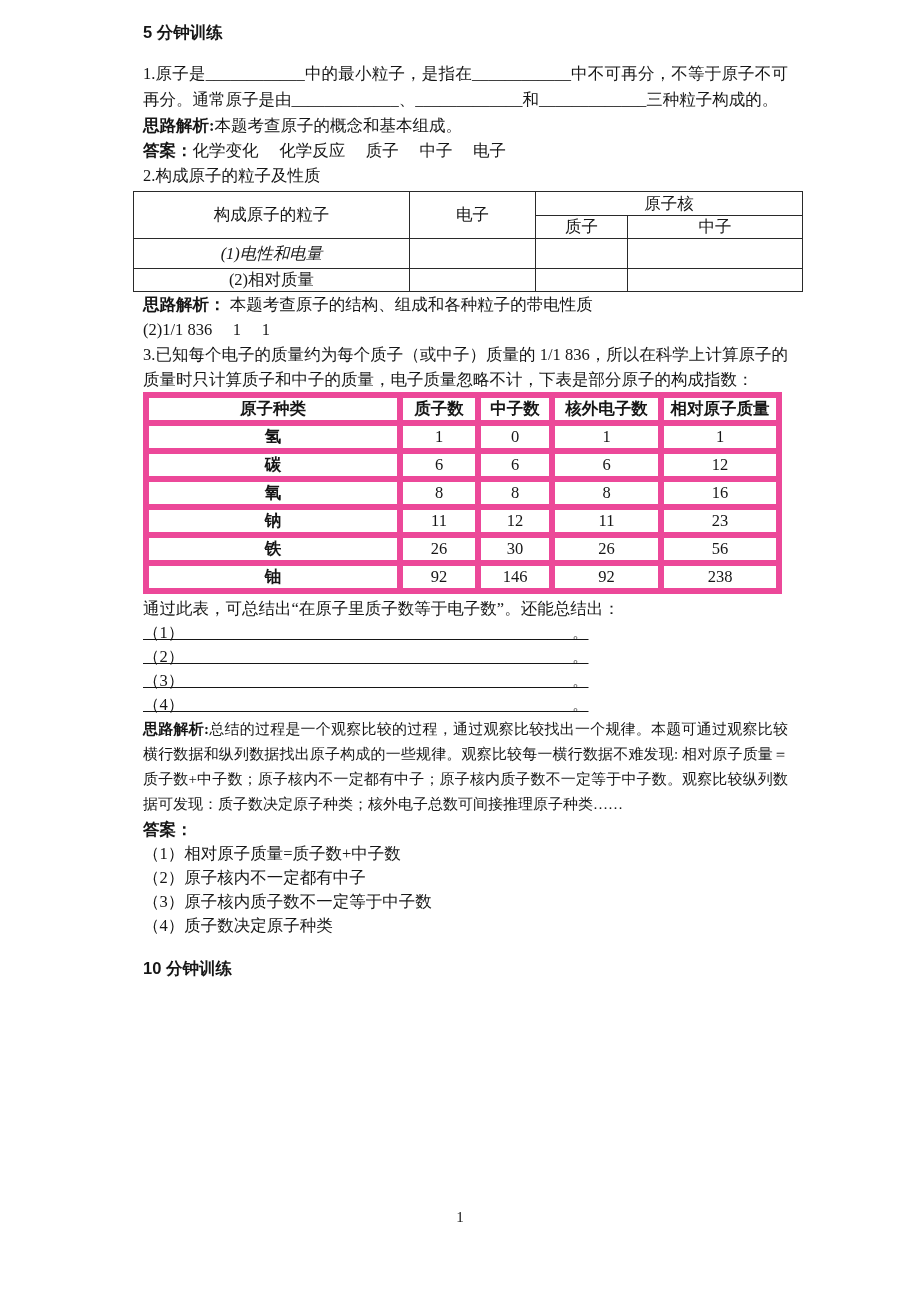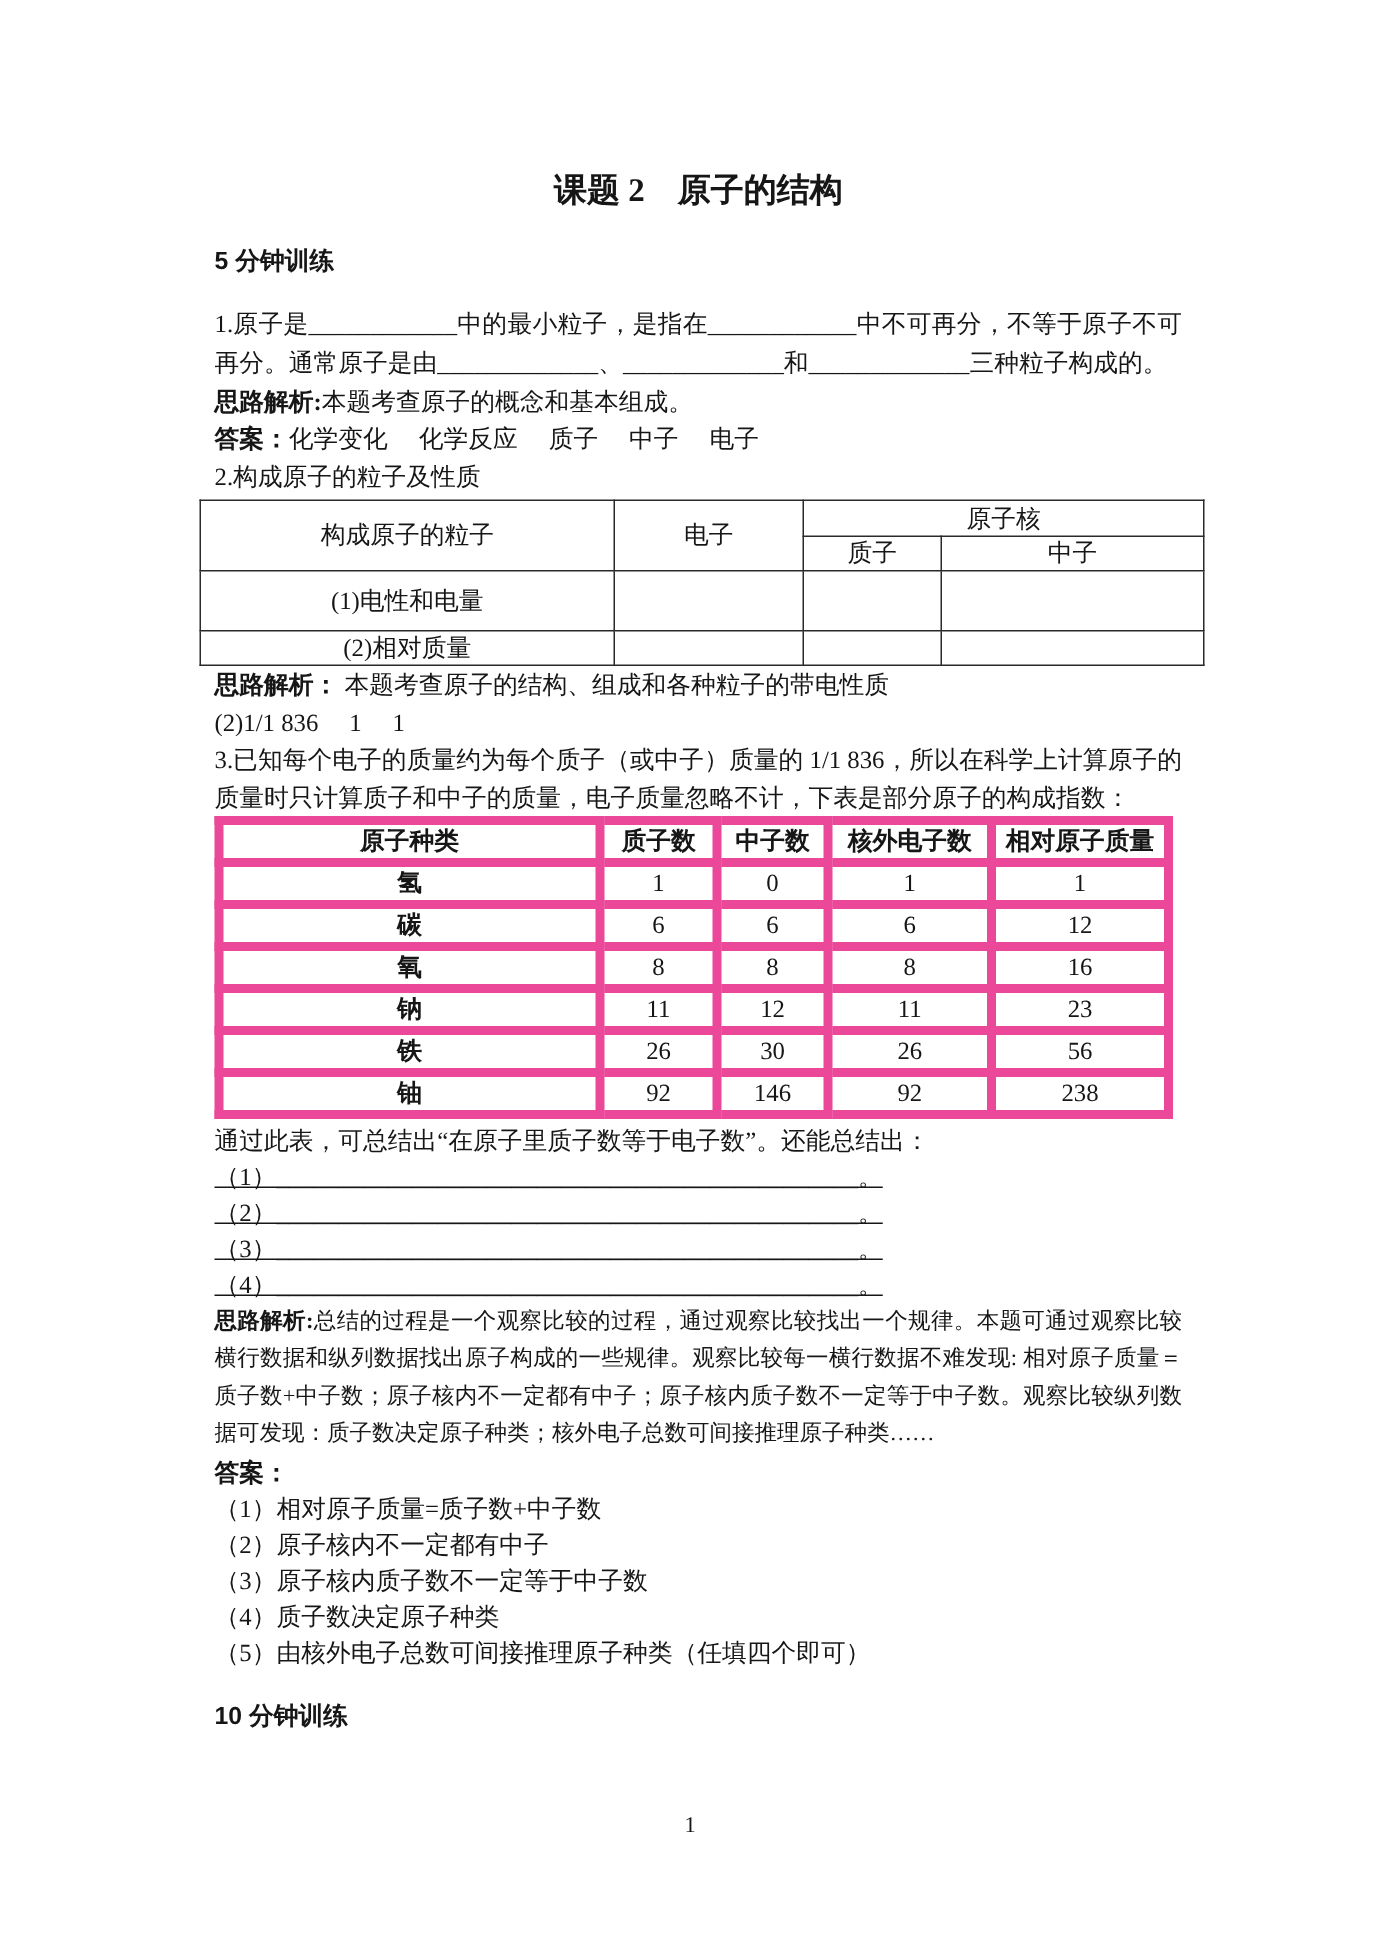--- a/index.html
+++ b/index.html
@@ -40,21 +40,21 @@
     width:669px; table-layout:fixed;
     border-collapse:collapse;
     font-size:16.5px;
   }
   .tbl1 td, .tbl1 th {
     border:1px solid #2a2a2a;
     text-align:center; vertical-align:middle;
     font-weight:normal; padding:0;
   }
   .t1r1 { height:24px; } .t1r2 { height:21px; }
-  .t1r3 { height:40px; } .t1r4 { height:23px; }
+  .t1r3 { height:30px;font-style:italic; } .t1r4 { height:23px; }
   
   .tbl2 {
     margin-top:0;
     width:633px; table-layout:fixed;
     border-collapse:collapse;
     font-size:16.5px;
   }
   .tbl2 td, .tbl2 th {
     border:6px solid #ec4899;
     text-align:center; vertical-align:middle;
@@ -71,21 +71,20 @@
     position:absolute; left:0; right:0; bottom:76px;
     text-align:center; font-size:15px; line-height:18px;
   }
 </style>
 </head>
 <body>
 
 <div class="page">
   <div class="content">
 
-    <div class="doc-title">课题 2　原子的结构</div>
 
     <div class="sec-head">5 分钟训练</div>
 
     <div class="para">1.原子是____________中的最小粒子，是指在____________中不可再分，不等于原子不可再分。通常原子是由_____________、_____________和_____________三种粒子构成的。</div>
 
     <div class="line"><b class="lbl">思路解析:</b><span>本题考查原子的概念和基本组成。</span></div>
 
     <div class="line"><b class="lbl">答案：</b><span>化学变化　 化学反应　 质子　 中子　 电子</span></div>
 
     <div class="line">2.构成原子的粒子及性质</div>
@@ -198,20 +197,19 @@
     <div class="line blank-line">（4）_______________________________________________。</div>
 
     <div class="analysis-para"><b class="lbl">思路解析:</b><span>总结的过程是一个观察比较的过程，通过观察比较找出一个规律。本题可通过观察比较横行数据和纵列数据找出原子构成的一些规律。观察比较每一横行数据不难发现: 相对原子质量＝质子数+中子数；原子核内不一定都有中子；原子核内质子数不一定等于中子数。观察比较纵列数据可发现：质子数决定原子种类；核外电子总数可间接推理原子种类……</span></div>
 
     <div class="line"><b class="lbl">答案：</b></div>
 
     <div class="ans-item">（1）相对原子质量=质子数+中子数</div>
     <div class="ans-item">（2）原子核内不一定都有中子</div>
     <div class="ans-item">（3）原子核内质子数不一定等于中子数</div>
     <div class="ans-item">（4）质子数决定原子种类</div>
-    <div class="ans-item">（5）由核外电子总数可间接推理原子种类（任填四个即可）</div>
 
     <div class="sec-head sec-head-2">10 分钟训练</div>
 
   </div>
 
   <div class="page-num">1</div>
 </div>
 
 </body></html>

